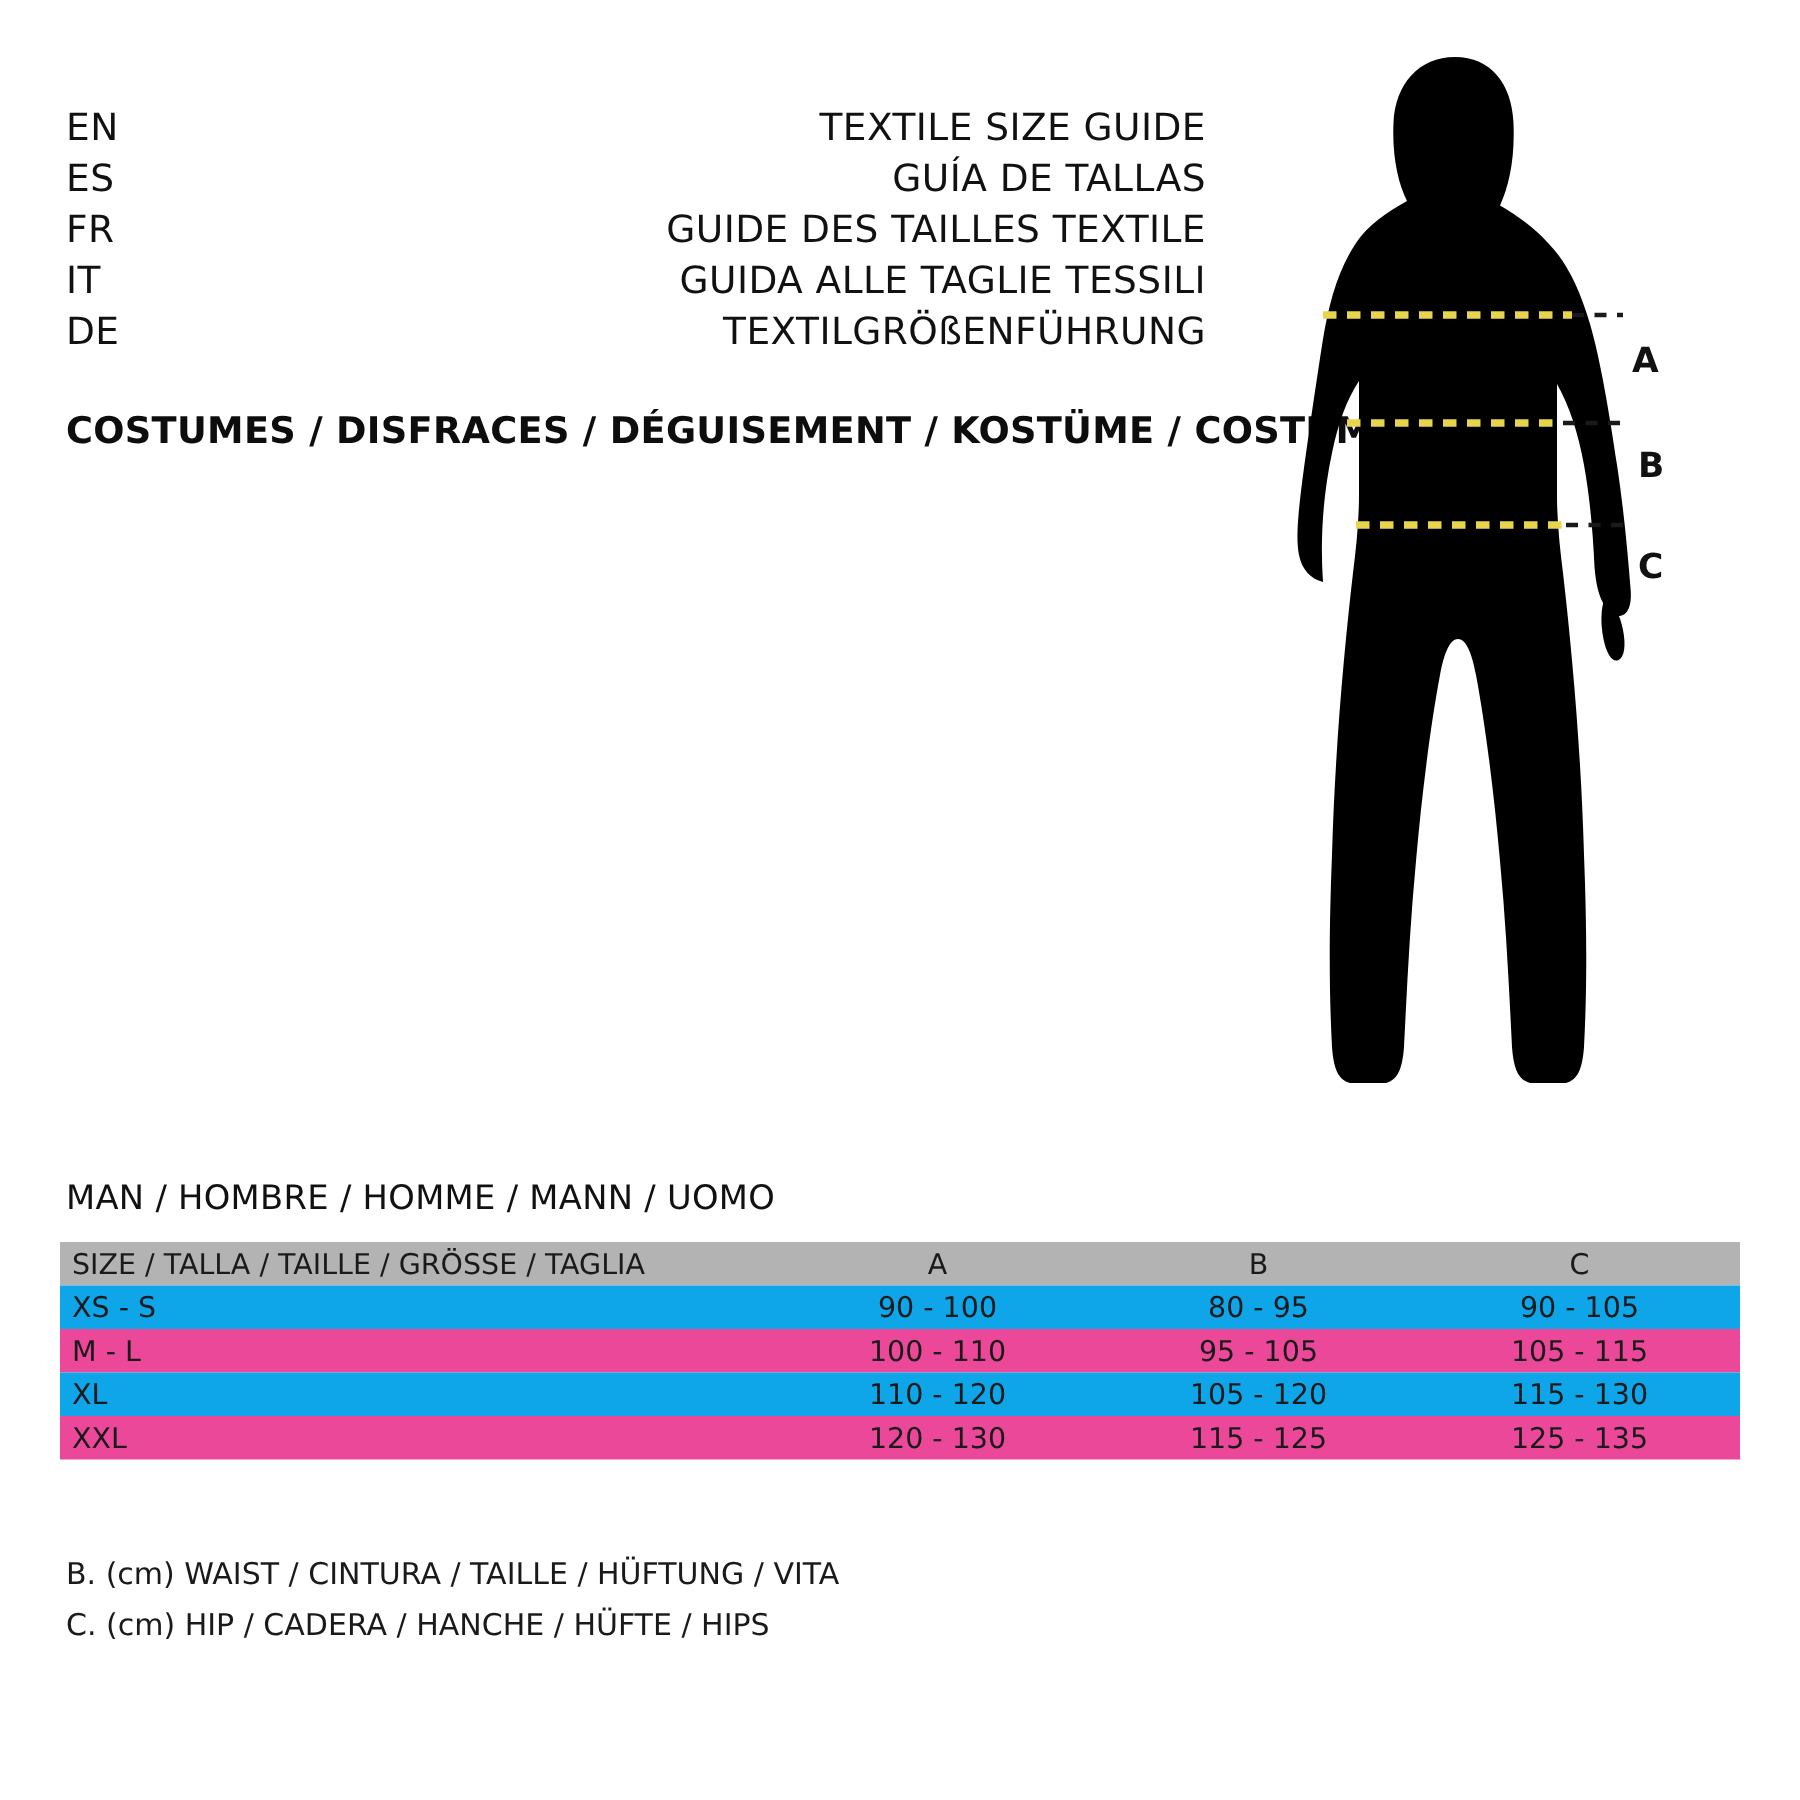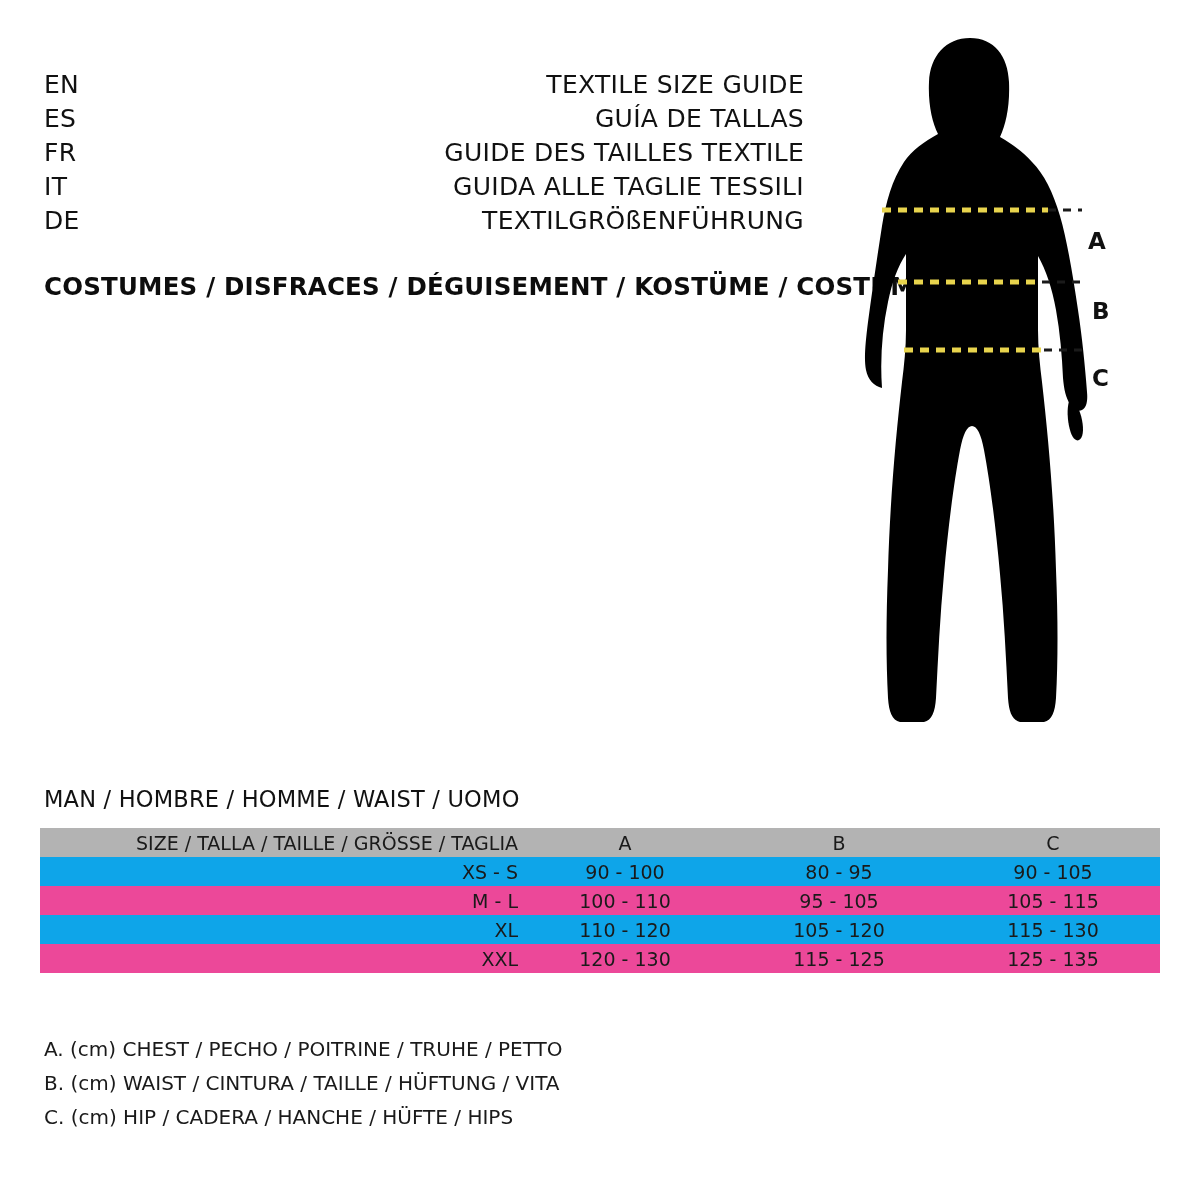--- a/index.html
+++ b/index.html
@@ -97,21 +97,21 @@
   table.size-table th,
   table.size-table td {
     padding: 0;
     height: 29px;
     font-weight: normal;
     text-align: center;
     vertical-align: middle;
   }
   table.size-table th.head-size,
   table.size-table td.cell-size {
-    text-align: right;
+    text-align: left;
     padding-left: 8px;
     width: 470px;
   }
   thead tr {
     background: #b3b3b3;
   }
   tbody tr.odd {
     background: #0ea5e9;
   }
   tbody tr.even {
@@ -225,21 +225,21 @@
       </g>
       <g stroke="#1a1a1a" stroke-width="3" stroke-dasharray="8 7">
         <line x1="224" y1="320" x2="266" y2="320"></line>
       </g>
     </svg>
     <span class="marker-label marker-a">A</span>
     <span class="marker-label marker-b">B</span>
     <span class="marker-label marker-c">C</span>
   </div>
 
-  <div class="man-label">MAN / HOMBRE / HOMME / WAIST / UOMO</div>
+  <div class="man-label">MAN / HOMBRE / HOMME / MANN / UOMO</div>
 
   <table class="size-table">
     <thead>
       <tr>
         <th class="head-size">SIZE / TALLA / TAILLE / GRÖSSE / TAGLIA</th>
         <th>A</th>
         <th>B</th>
         <th>C</th>
       </tr>
     </thead>
@@ -265,18 +265,17 @@
       <tr class="even">
         <td class="cell-size">XXL</td>
         <td>120 - 130</td>
         <td>115 - 125</td>
         <td>125 - 135</td>
       </tr>
     </tbody>
   </table>
 
   <div class="footnotes">
-    <div>A. (cm) CHEST / PECHO / POITRINE / TRUHE / PETTO</div>
     <div>B. (cm) WAIST / CINTURA / TAILLE / HÜFTUNG / VITA</div>
     <div>C. (cm) HIP / CADERA / HANCHE / HÜFTE / HIPS</div>
   </div>
 
 </div>
 
 </body></html>

